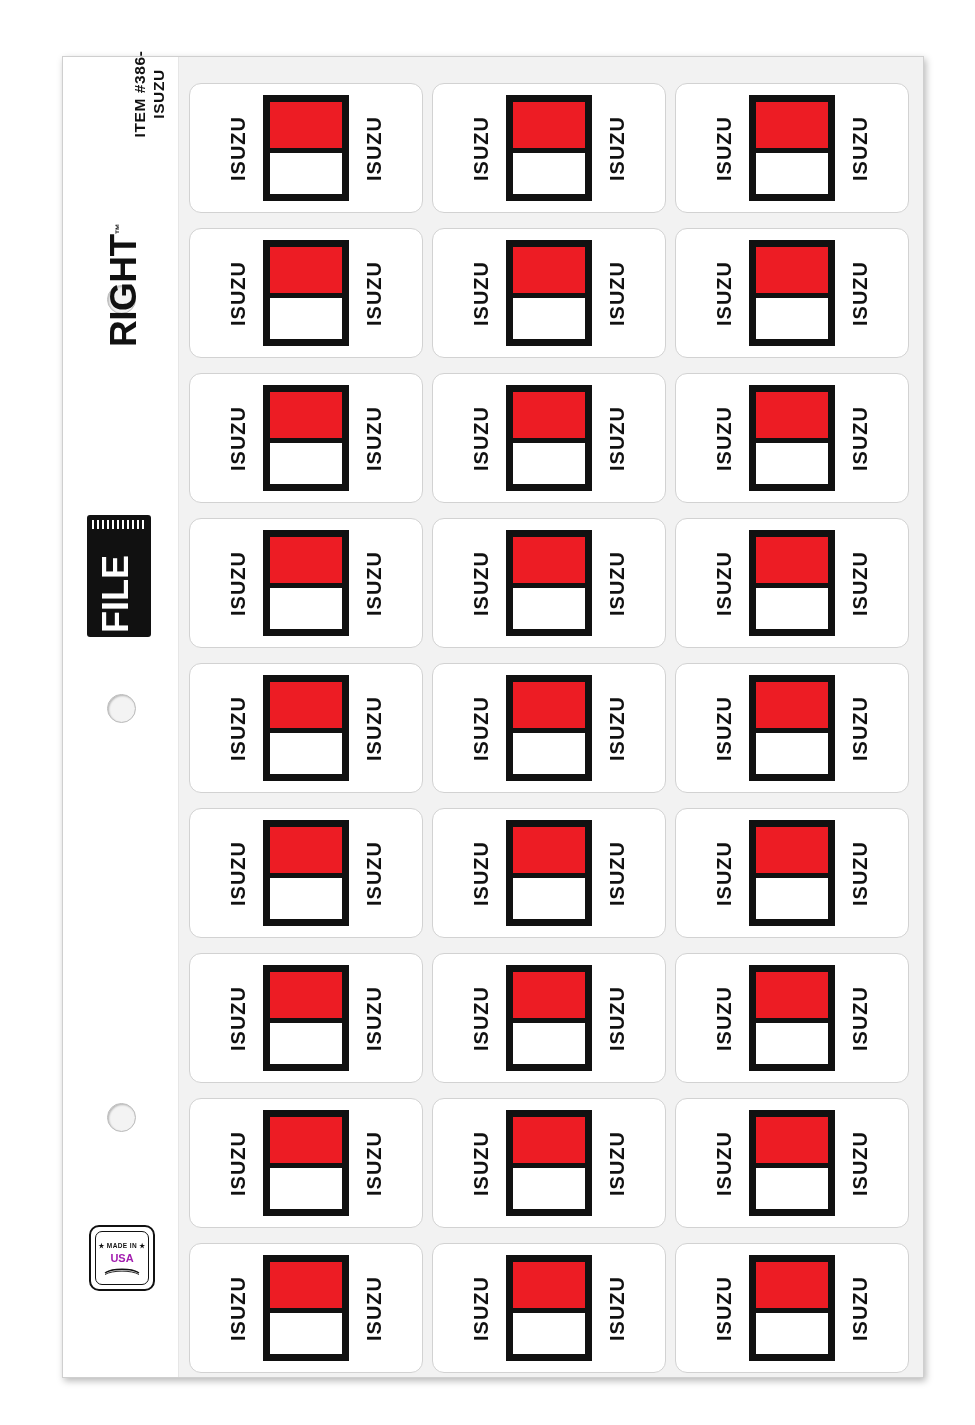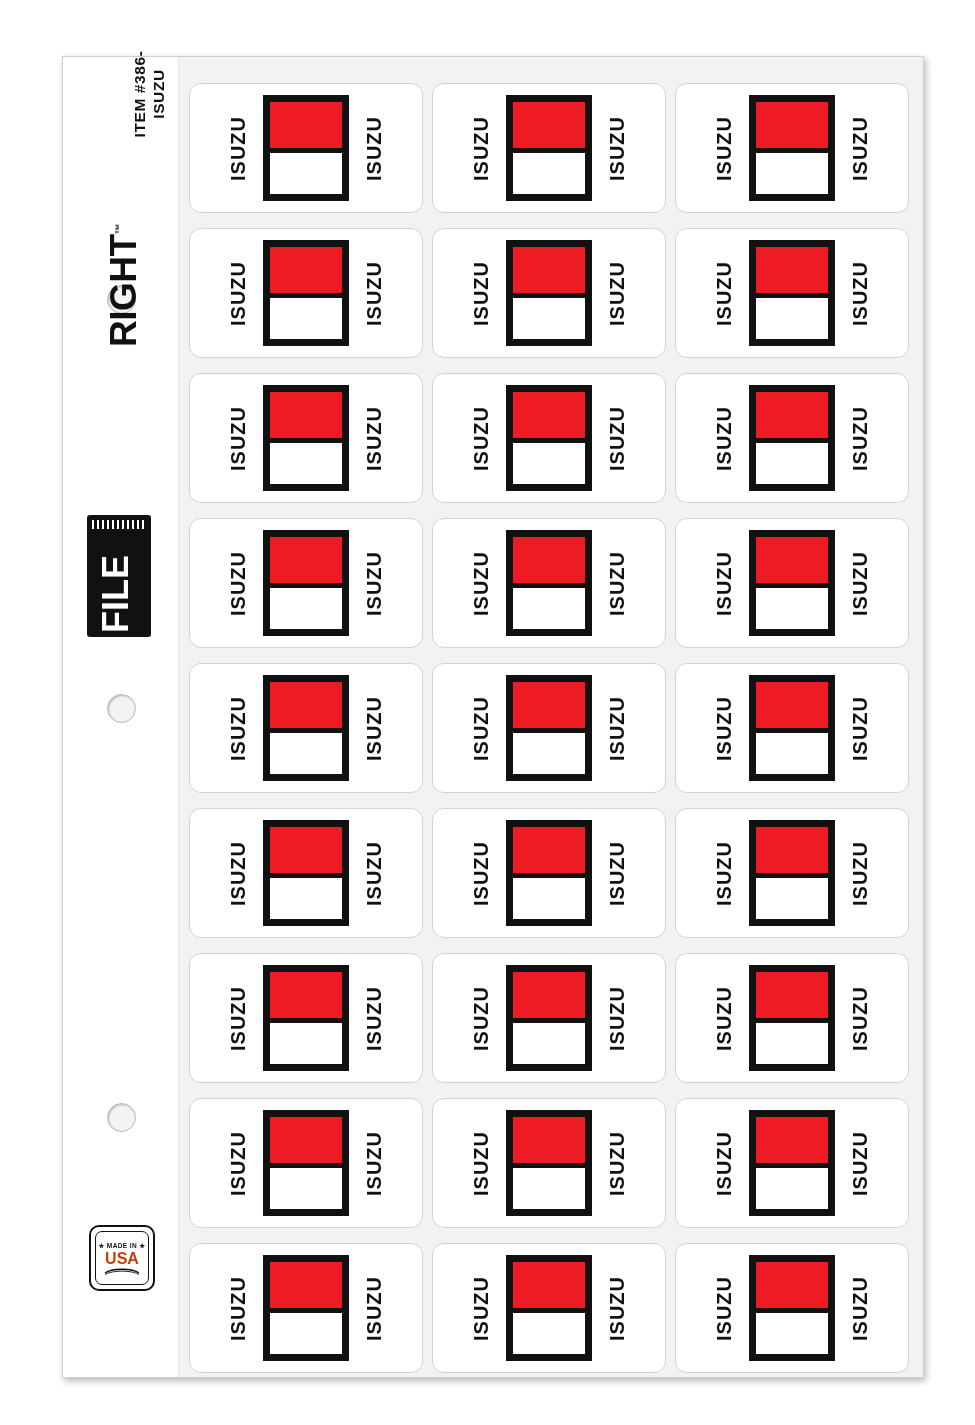--- a/index.html
+++ b/index.html
@@ -164,23 +164,23 @@
     justify-content: center;
   }
   #usa-made {
     font-size: 6.5px;
     font-weight: bold;
     letter-spacing: 0.4px;
     color: #111;
     margin-bottom: 1px;
   }
   #usa-text {
-    font-size: 16px;
+    font-size: 11px;
     font-weight: bold;
-    color: #c2410c;
+    color: #a21caf;
     line-height: 15px;
   }
   #usa-swoosh {
     width: 36px;
     height: 8px;
     margin-top: 1px;
   }
 
   
   #grid {

